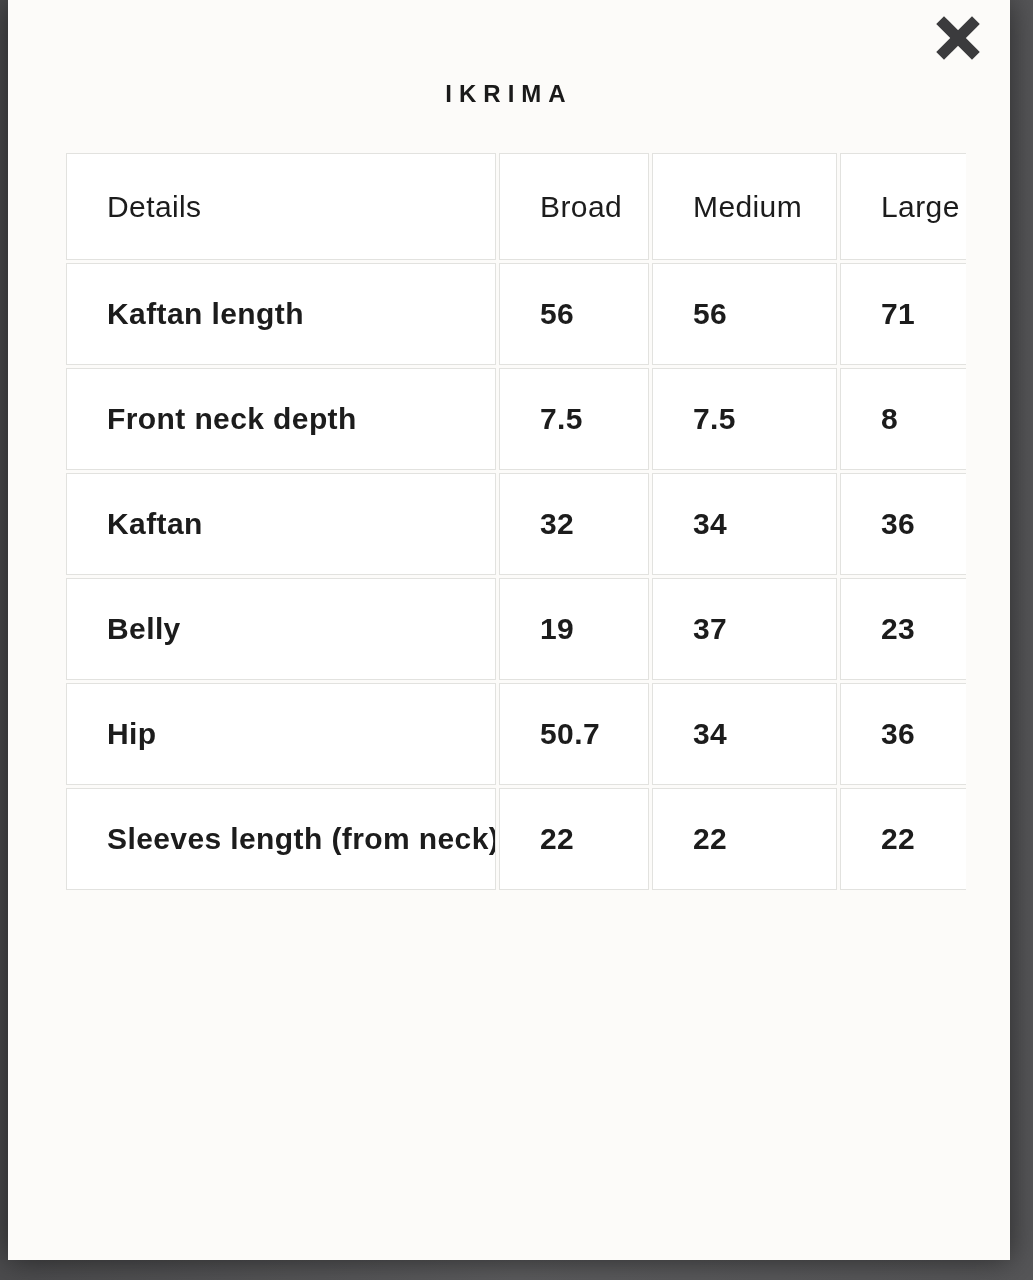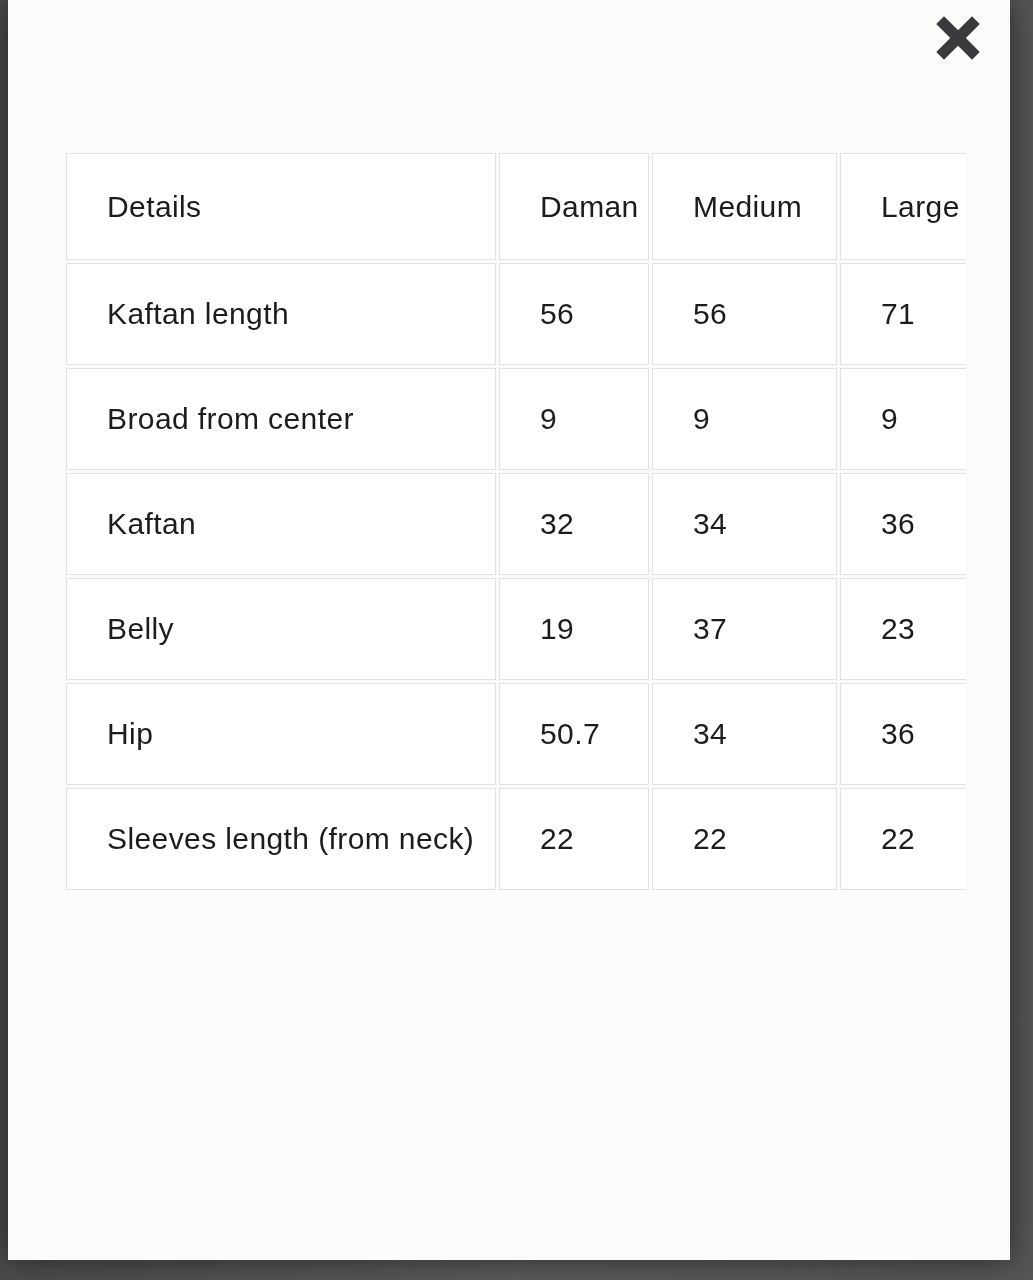--- a/index.html
+++ b/index.html
@@ -85,66 +85,68 @@
     color: #1c1c1c;
     white-space: nowrap;
     overflow: hidden;
     margin-top: 44px;
   }
   table.size-chart th {
     height: 105px;
   }
   table.size-chart td {
     height: 100px;
+    font-weight: bold;
   }
 </style>
 </head>
 <body>
 
 <div class="backdrop">
   <div class="modal">
 
     <button class="close-btn" aria-label="Close">
       <span>
         <svg width="50" height="50" viewBox="0 0 50 50">
           <line x1="11" y1="11" x2="39" y2="39" stroke="#3b3b3d" stroke-width="11" stroke-linecap="square"></line>
           <line x1="39" y1="11" x2="11" y2="39" stroke="#3b3b3d" stroke-width="11" stroke-linecap="square"></line>
         </svg>
       </span>
     </button>
 
+    <h1 class="modal-title">IKRIMA</h1>
 
     <div class="table-clip">
       <table class="size-chart">
         <colgroup>
           <col style="width:430px">
           <col style="width:150px">
           <col style="width:185px">
           <col style="width:185px">
         </colgroup>
         <thead>
           <tr>
             <th>Details</th>
-            <th>Daman</th>
+            <th>Broad</th>
             <th>Medium</th>
             <th>Large</th>
           </tr>
         </thead>
         <tbody>
           <tr>
             <td>Kaftan length</td>
             <td>56</td>
             <td>56</td>
             <td>71</td>
           </tr>
           <tr>
-            <td>Broad from center</td>
-            <td>9</td>
-            <td>9</td>
-            <td>9</td>
+            <td>Front neck depth</td>
+            <td>7.5</td>
+            <td>7.5</td>
+            <td>8</td>
           </tr>
           <tr>
             <td>Kaftan</td>
             <td>32</td>
             <td>34</td>
             <td>36</td>
           </tr>
           <tr>
             <td>Belly</td>
             <td>19</td>

